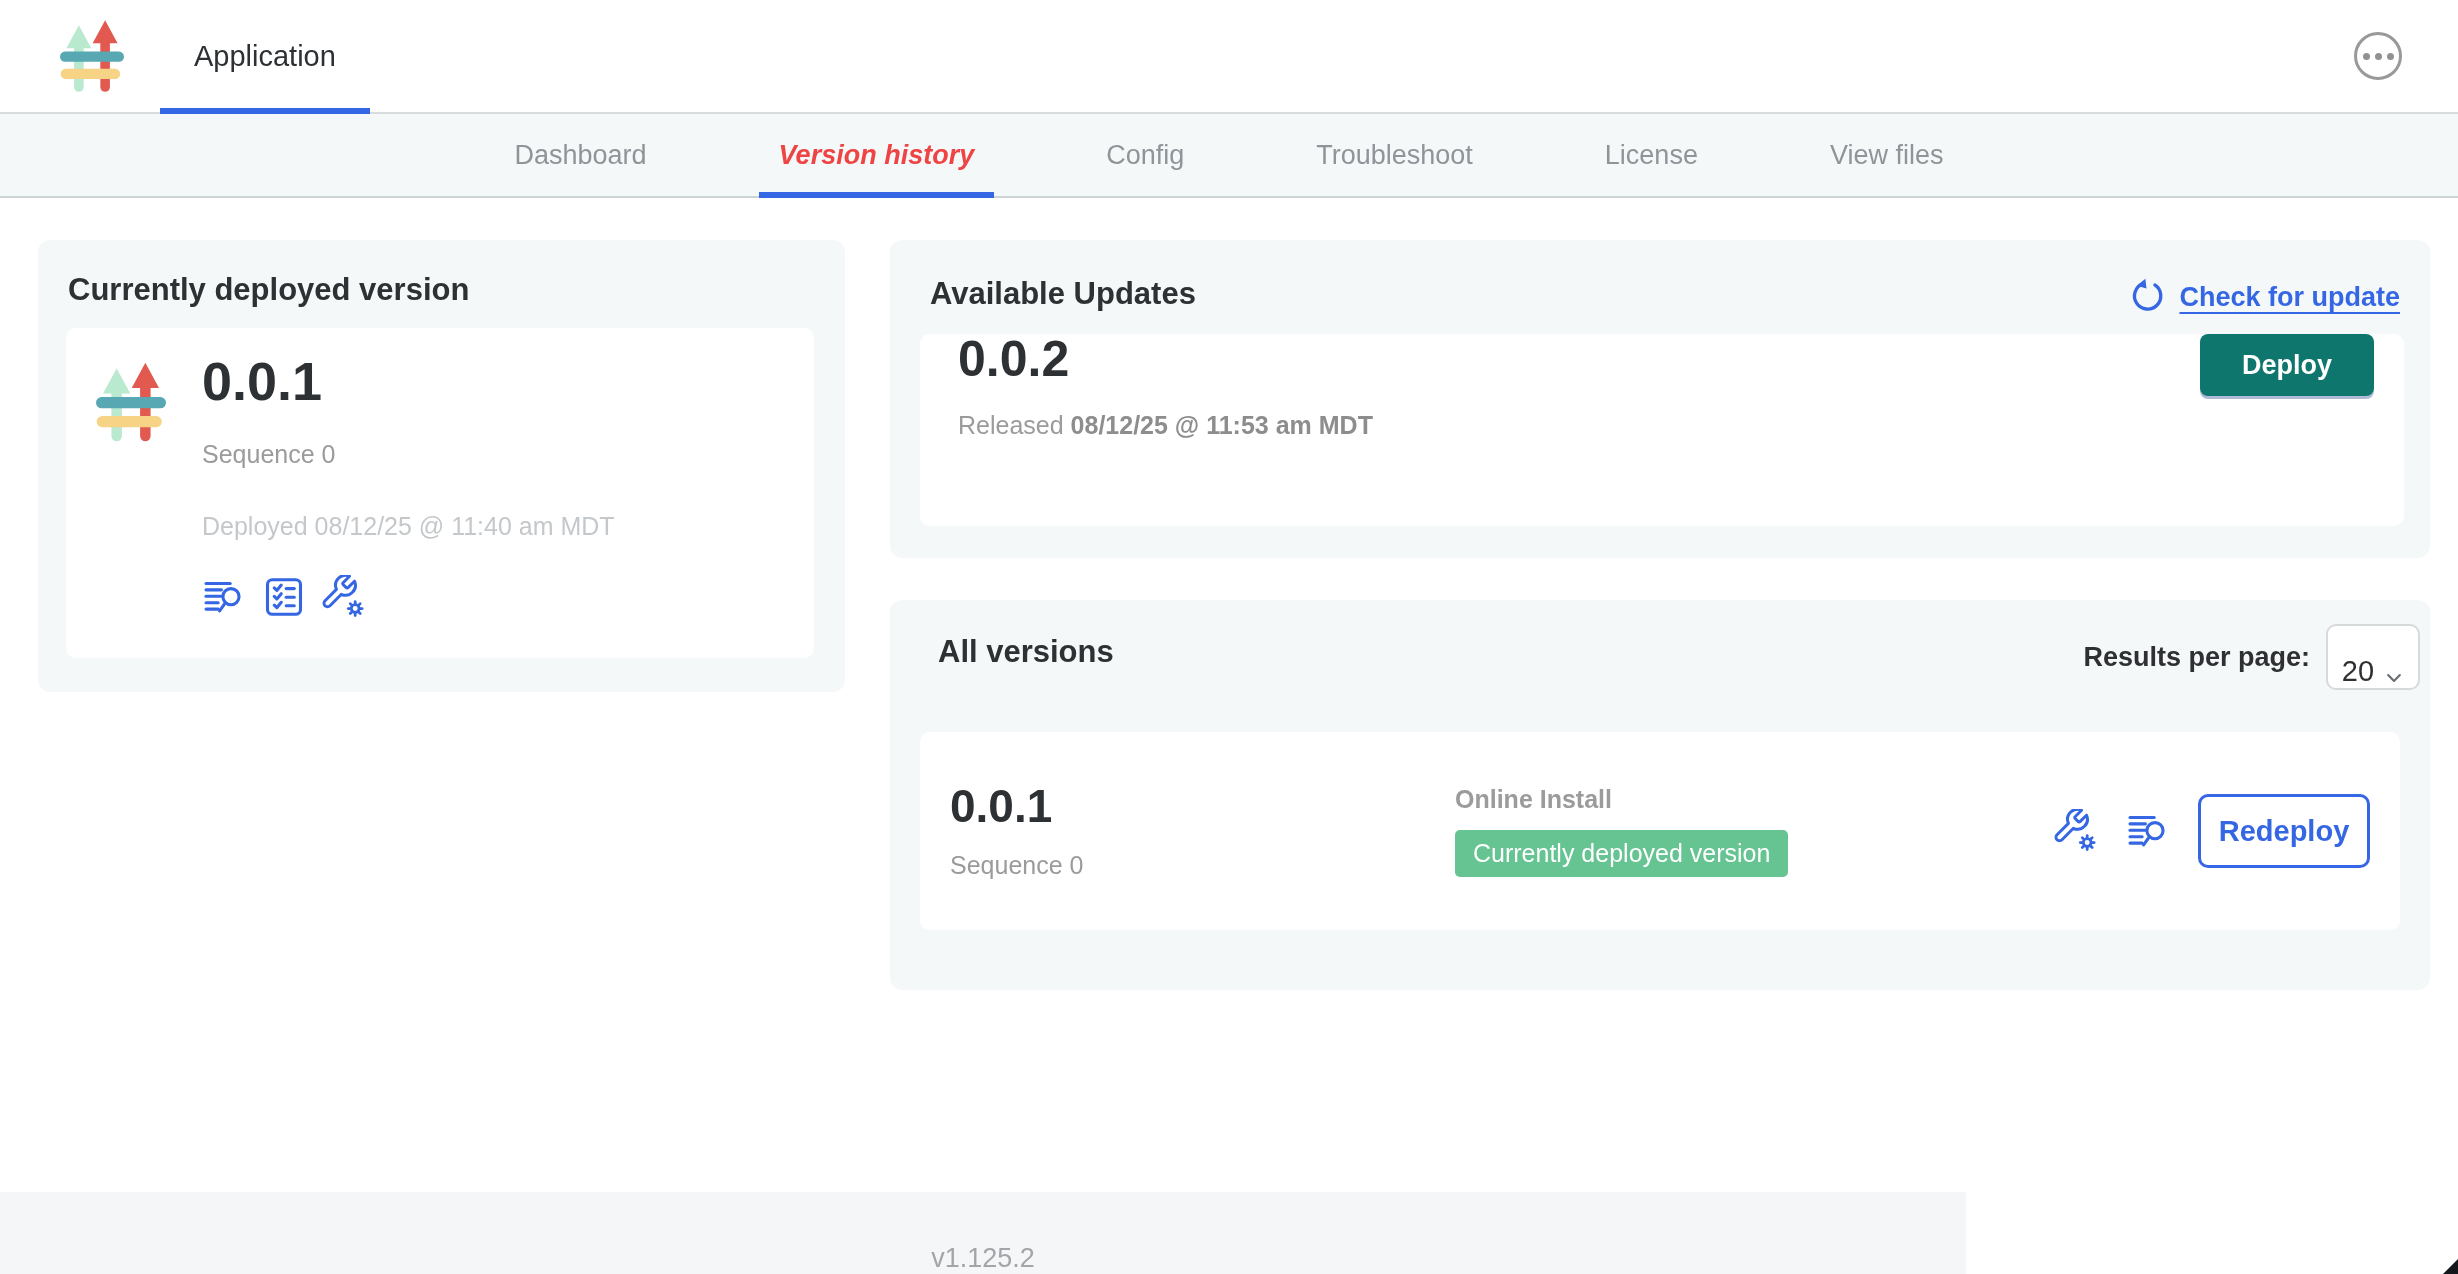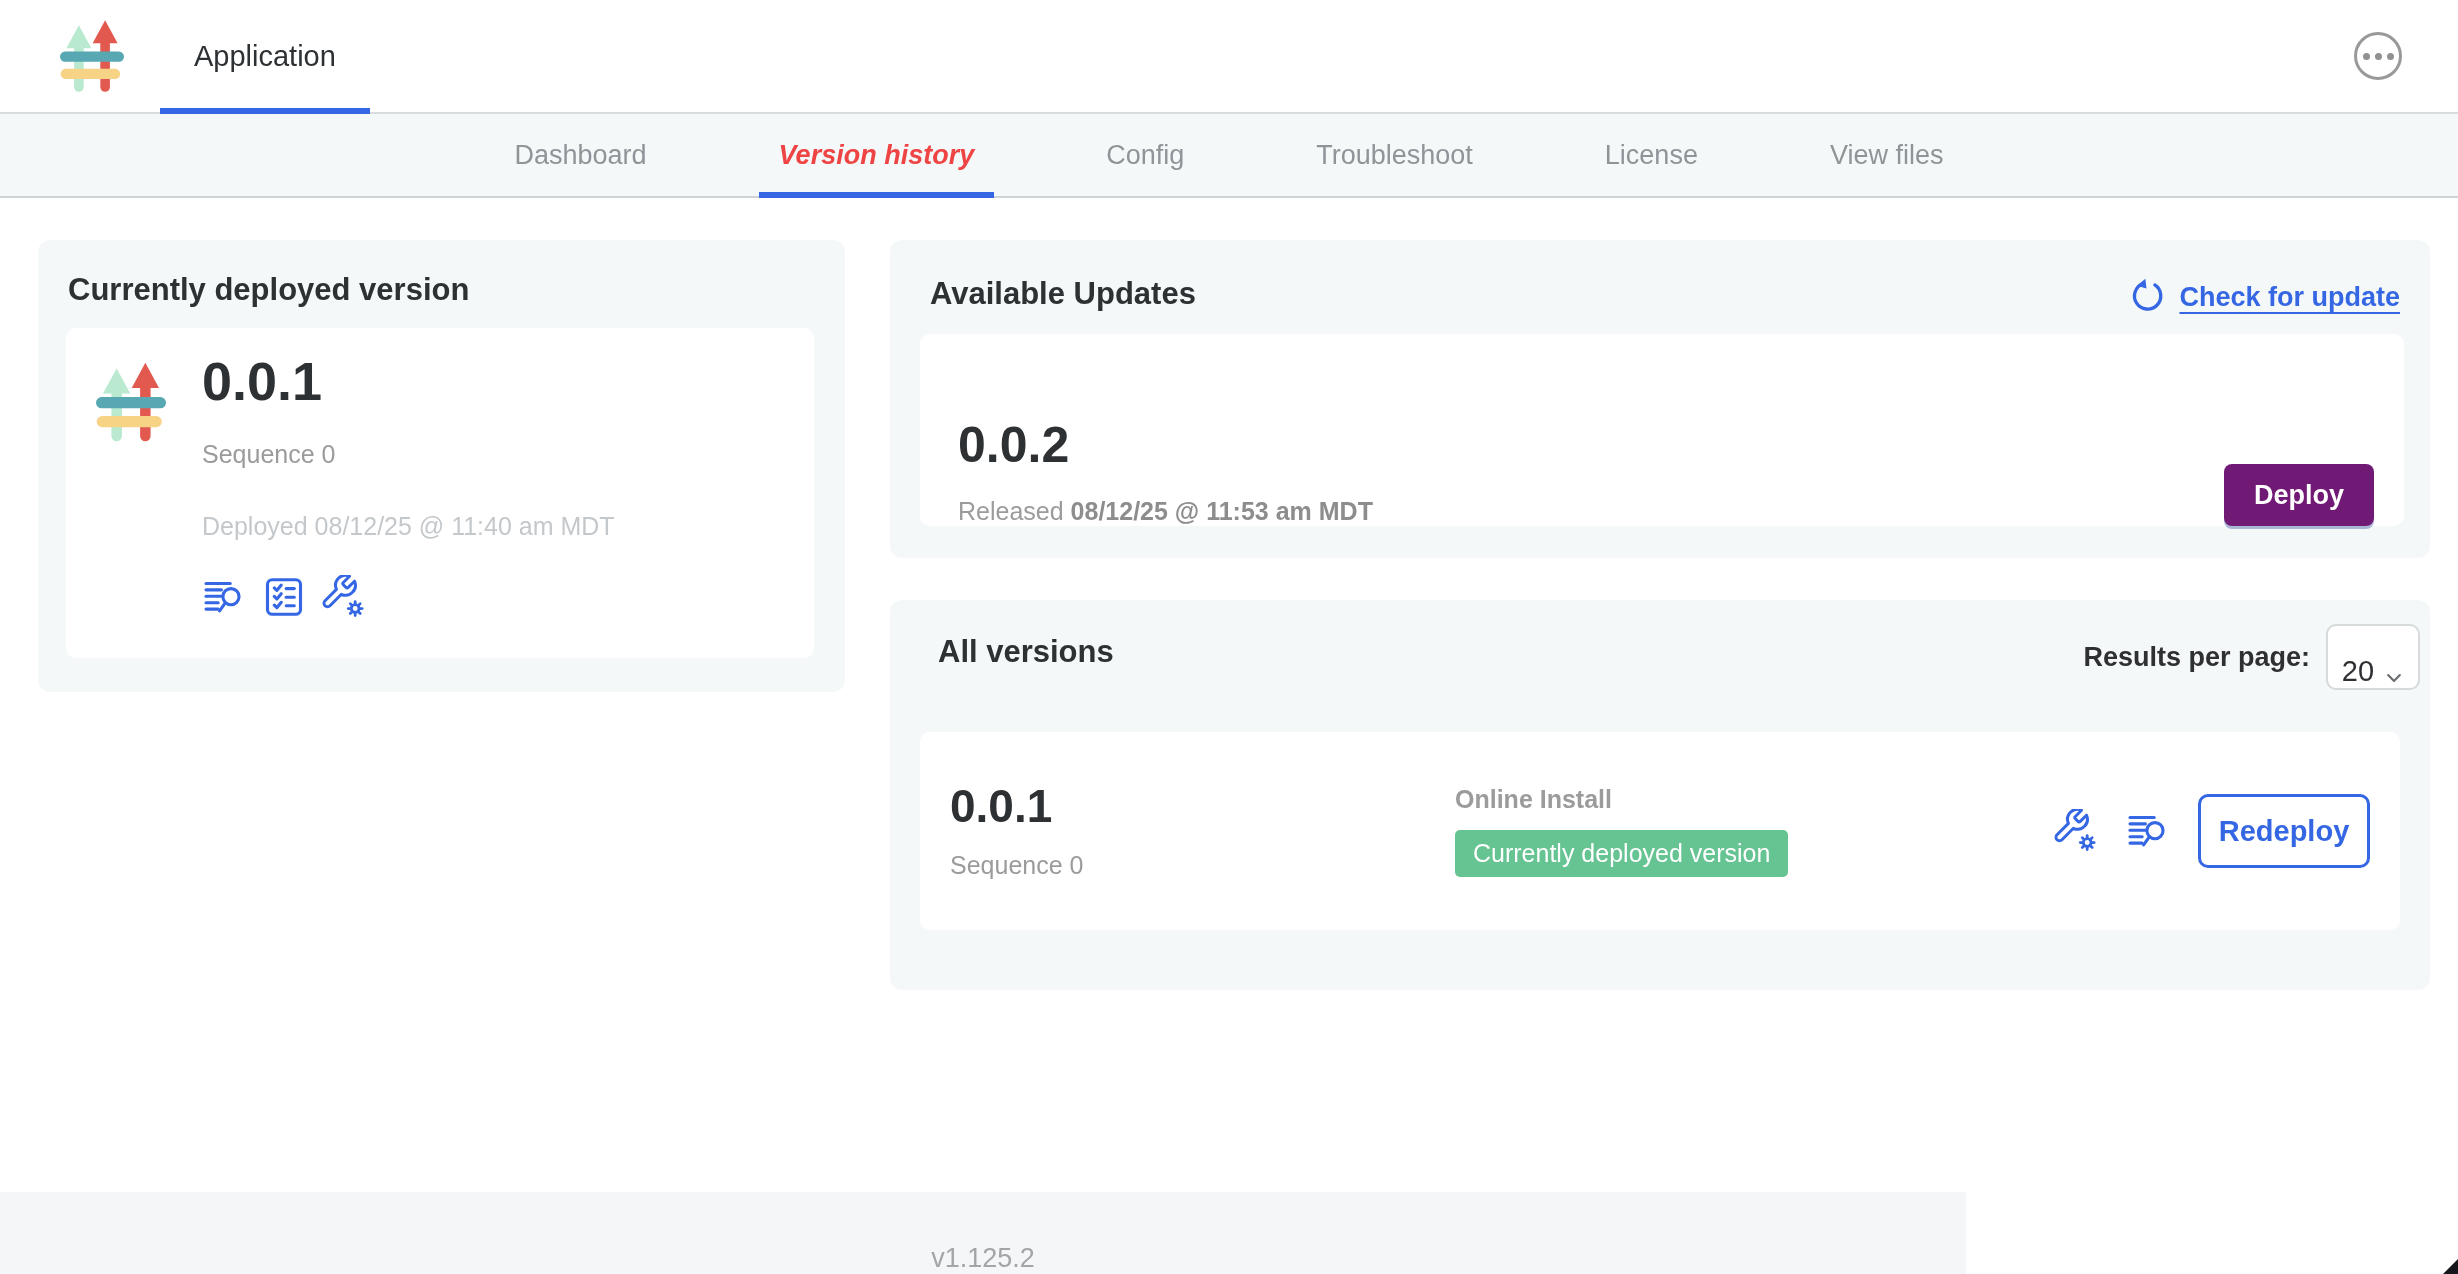--- a/index.html
+++ b/index.html
@@ -69,27 +69,27 @@
   #card-updates{left:890px;top:240px;width:1540px;height:318px;}
   #card-updates h2{position:absolute;left:40px;top:36px;}
   .check-link{
     position:absolute;right:30px;top:38px;display:flex;align-items:center;gap:14px;
     color:#3567e4;font-size:27px;font-weight:700;cursor:pointer;text-decoration:none;
   }
   .check-link .link-text{text-decoration:underline;text-underline-offset:6px;}
   .check-link svg{width:38px;height:38px;}
   #card-updates .inner{
     left:30px;top:94px;width:1484px;height:192px;box-sizing:border-box;
-    display:flex;align-items:flex-end;justify-content:space-between;padding:0 30px 0 38px;
+    display:flex;align-items:flex-start;justify-content:space-between;padding:0 30px 0 38px;
   }
   .upd-version{font-size:50px;font-weight:700;color:#2e3134;line-height:1;}
   .upd-released{margin-top:27px;font-size:25px;color:#9b9b9b;}
   .upd-released b{color:#8d8d8d;}
   .btn-deploy{
-    width:150px;height:62px;border:none;border-radius:8px;background:#701a75;
+    width:174px;height:62px;border:none;border-radius:8px;background:#0f766e;
     color:#ffffff;font-size:27px;font-weight:700;cursor:pointer;
     font-family:"Liberation Sans", sans-serif;
     box-shadow:0 3px 0 rgba(27,58,140,0.35);
   }
   
   #card-versions{left:890px;top:600px;width:1540px;height:390px;}
   #card-versions h2{position:absolute;left:48px;top:34px;}
   .results{position:absolute;right:10px;top:24px;display:flex;align-items:center;gap:16px;}
   .results-label{font-size:27px;font-weight:600;color:#2f3033;}
   .select{

